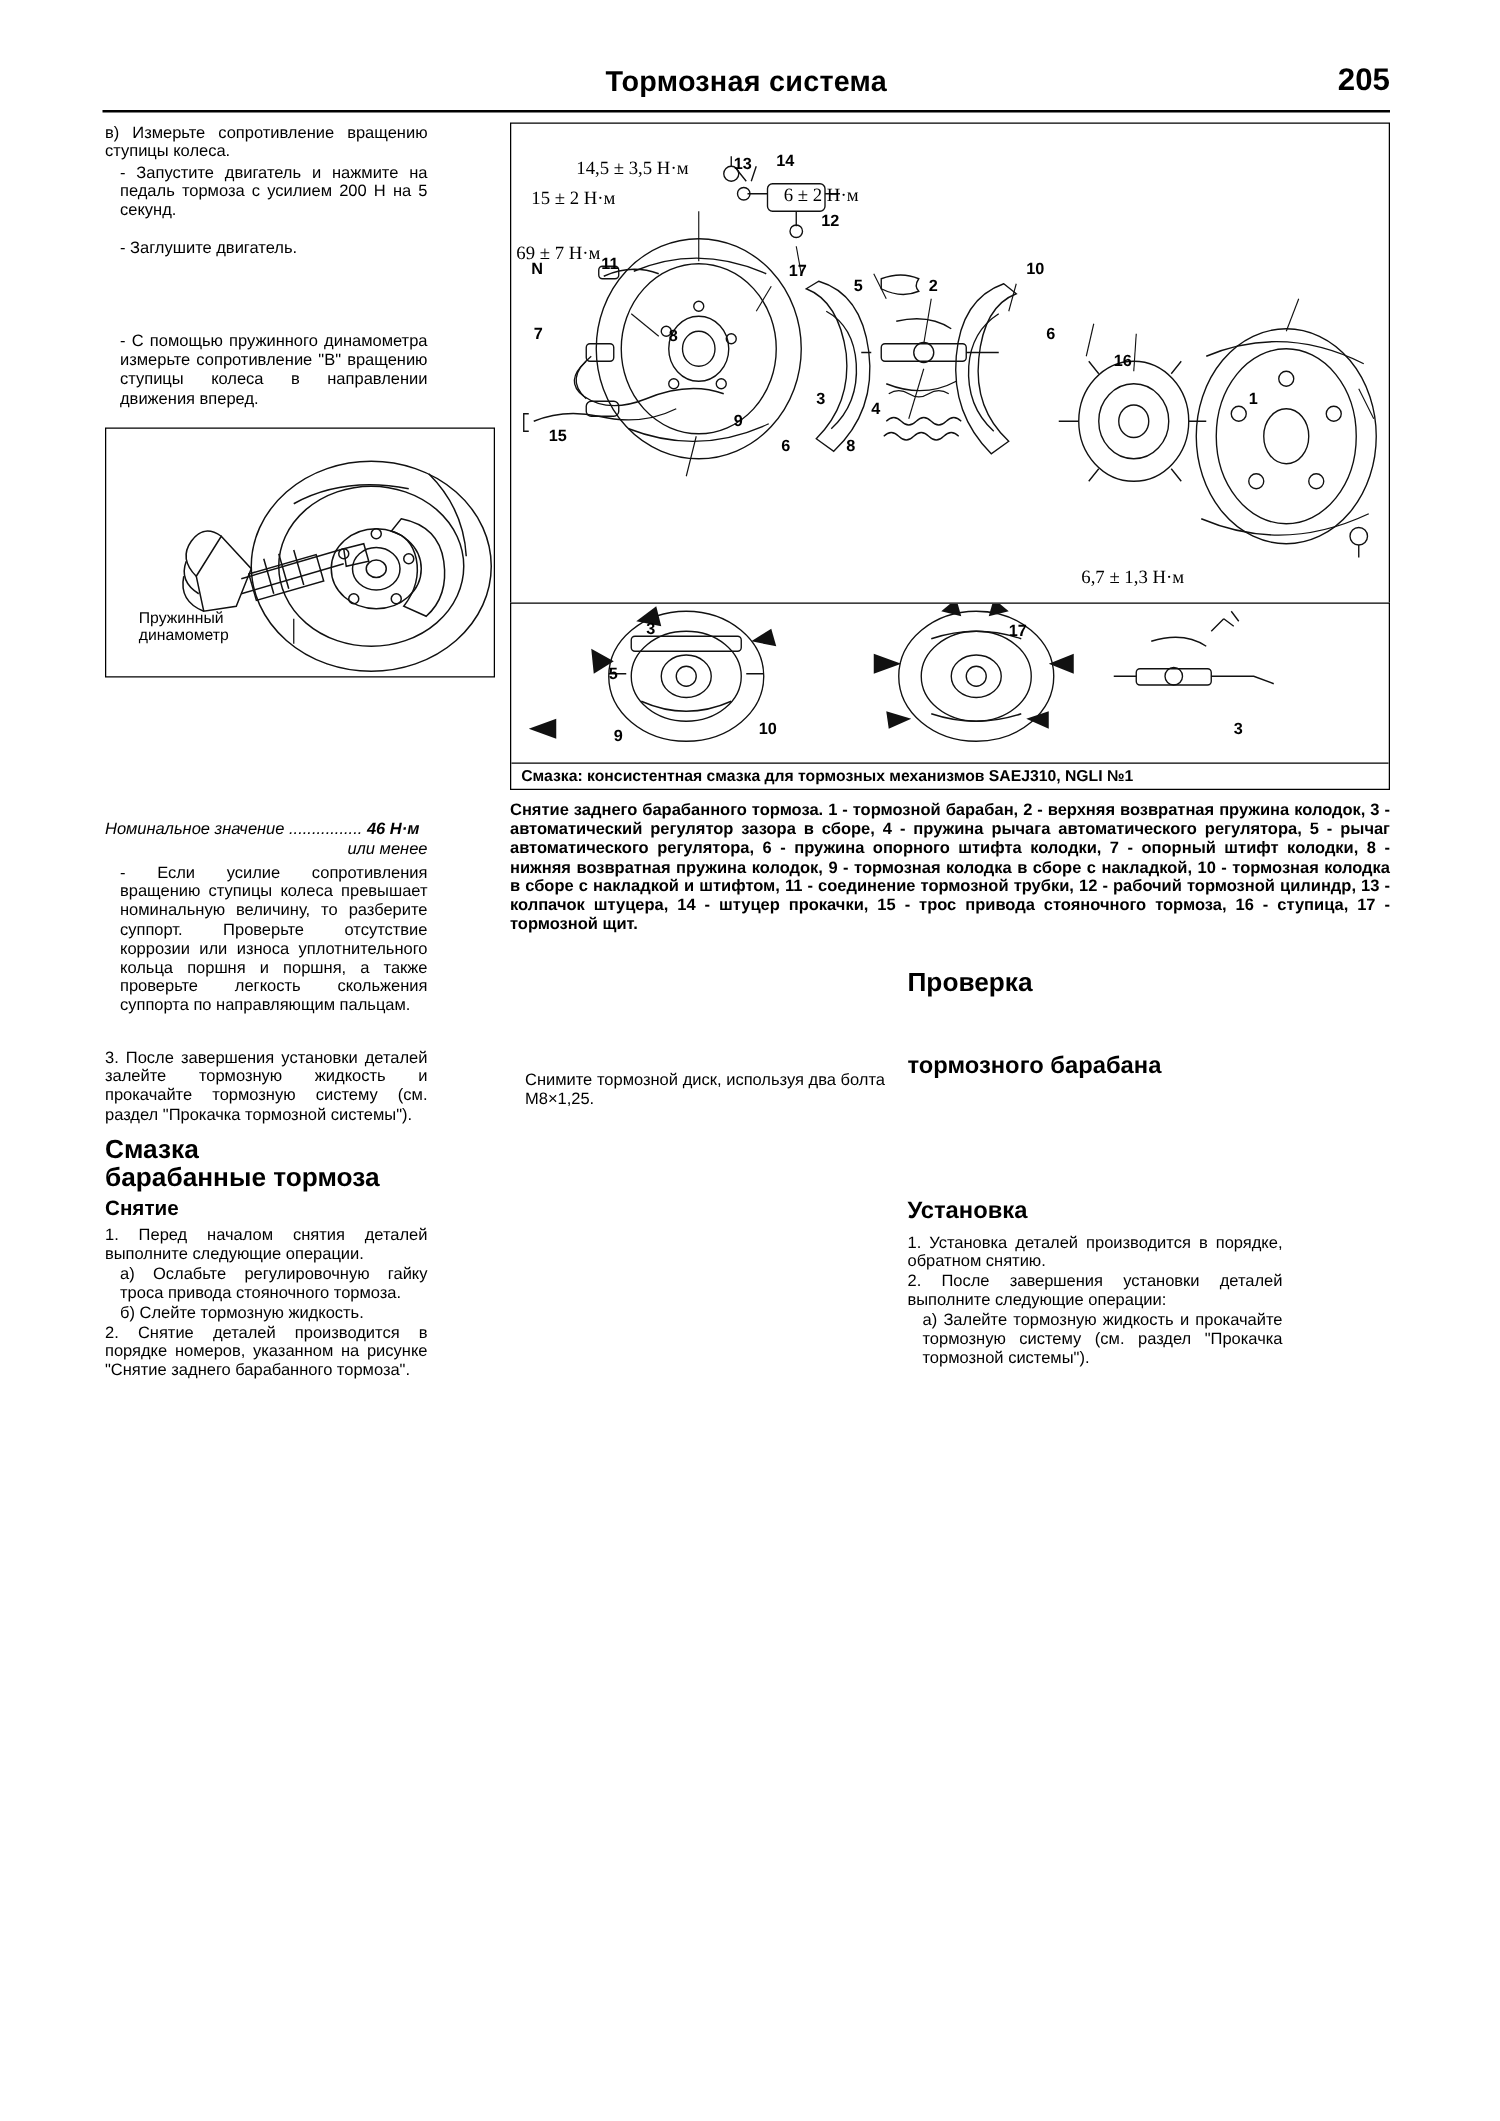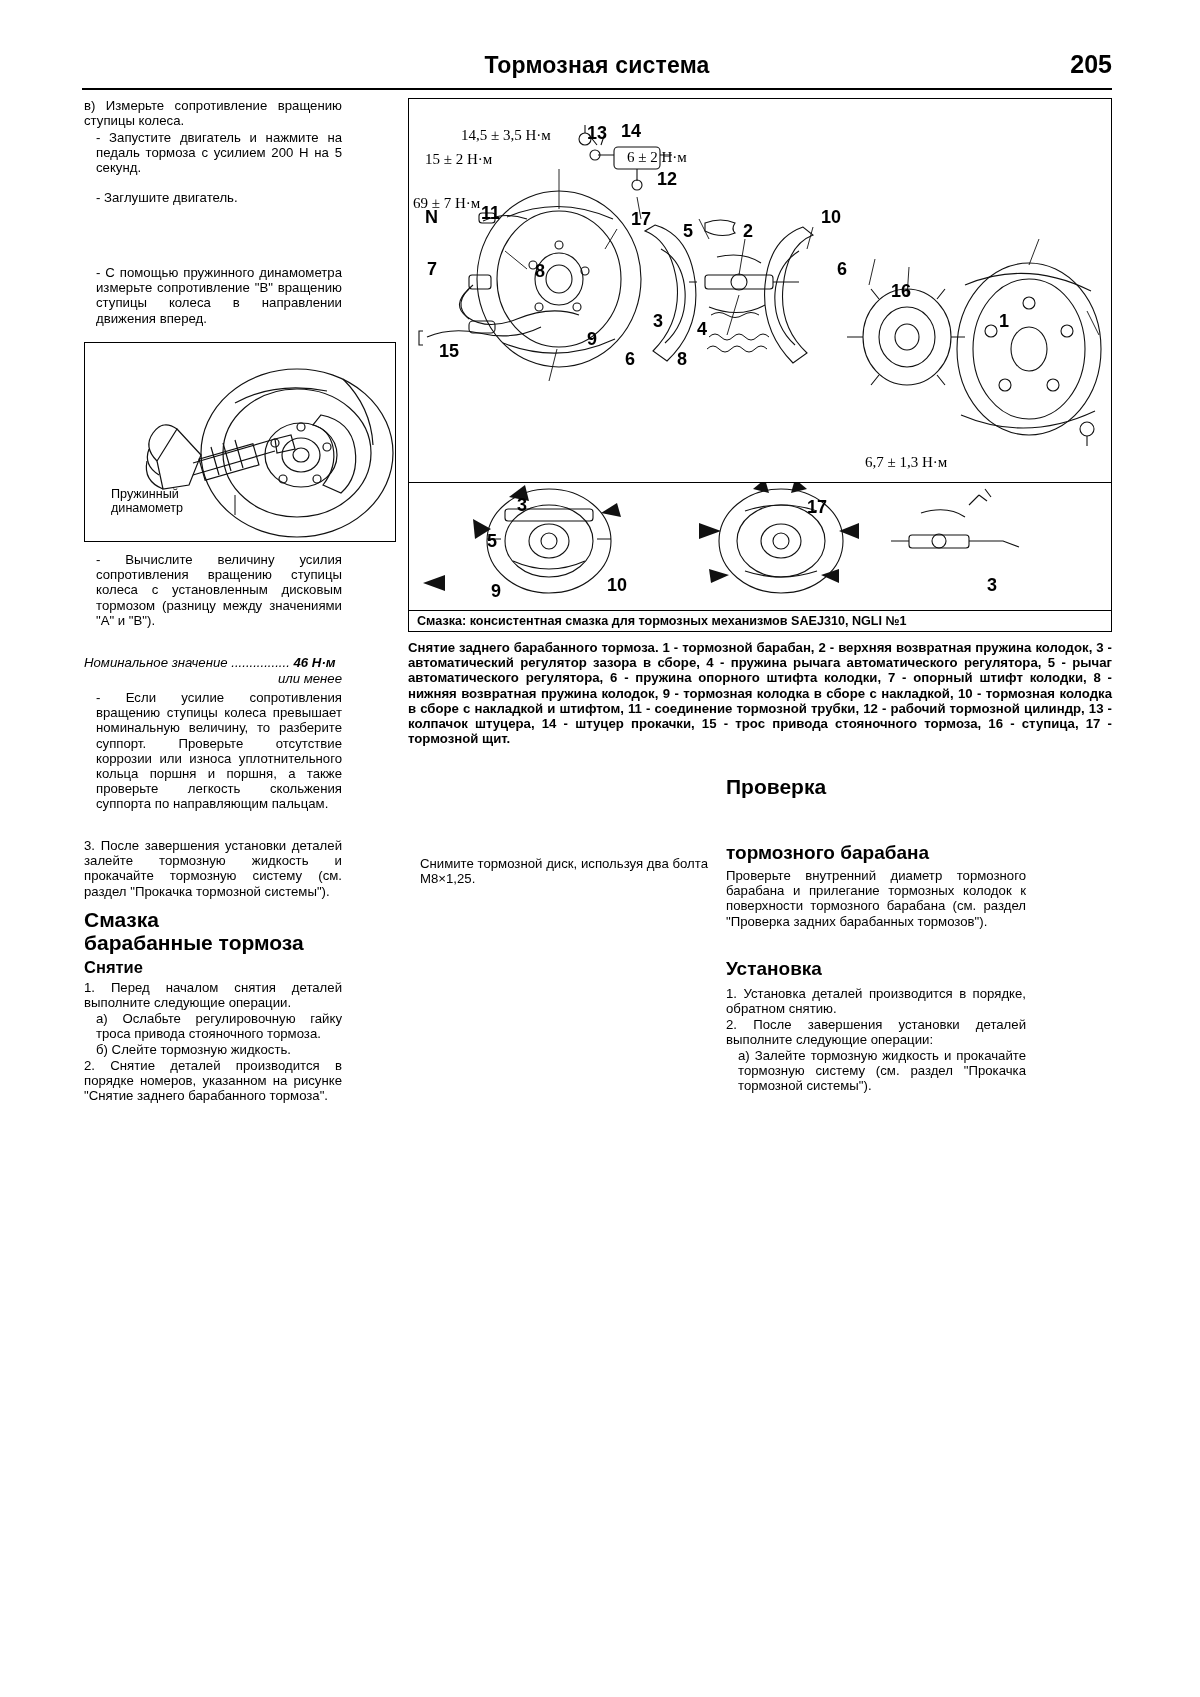--- a/index.html
+++ b/index.html
@@ -92,21 +92,21 @@
     font-weight: bold;
     text-align: justify;
   }
   .nm-label {
     position: absolute;
     font-size: 15px;
     font-family: Liberation Serif, serif;
   }
   .num-label {
     position: absolute;
-    font-size: 18px;
+    font-size: 13px;
     font-weight: bold;
   }
   .grease-bar {
     position: absolute;
     box-sizing: border-box;
     border-top: 1.6px solid #000;
     font-size: 12.6px;
     font-weight: bold;
     padding: 3px 8px;
   }
@@ -162,21 +162,20 @@
         <path d="M92 86 L116 112 L104 142 L78 146 L72 118 z"></path>
       </g>
       <g fill="none" stroke="#111" stroke-width="1">
         <path d="M150 152 L150 172"></path>
       </g>
     </svg>
     <div style="position:absolute; left:26px; top:144px; font-size:12.6px; line-height:14px; white-space:pre;">Пружинный
 динамометр</div>
   </div>
 
-  <div class="col-text" style="left:96px; top:552px; width:246px;">- Вычислите величину усилия сопротивления вращению ступицы колеса с установленным дисковым тормозом (разницу между значениями "А" и "В").</div>
 
   <div class="col-text ital" style="left:84px; top:655px; width:258px;">
     <span>Номинальное значение ................</span>
     <span class="bold">46 Н·м</span>
   </div>
   <div class="col-text ital" style="left:84px; top:671px; width:258px; text-align:right;">или менее</div>
 
   <div class="col-text" style="left:96px; top:690px; width:246px;">- Если усилие сопротивления вращению ступицы колеса превышает номинальную величину, то разберите суппорт. Проверьте отсутствие коррозии или износа уплотнительного кольца поршня и поршня, а также проверьте легкость скольжения суппорта по направляющим пальцам.</div>
 
   <div class="col-text" style="left:84px; top:838px; width:258px;">3. После завершения установки деталей залейте тормозную жидкость и прокачайте тормозную систему (см. раздел "Прокачка тормозной системы").</div>
@@ -360,20 +359,19 @@
     <div class="grease-bar" style="left:0; bottom:0; width:702px;">Смазка: консистентная смазка для тормозных механизмов  SAEJ310, NGLI №1</div>
   </div>
 
   <div class="cap" style="left:408px; top:640px; width:704px;">Снятие заднего барабанного тормоза. 1 - тормозной барабан, 2 - верхняя возвратная пружина колодок, 3 - автоматический регулятор зазора в сборе, 4 - пружина рычага автоматического регулятора, 5 - рычаг автоматического регулятора, 6 - пружина опорного штифта колодки, 7 - опорный штифт колодки, 8 - нижняя возвратная пружина колодок, 9 - тормозная колодка в сборе с накладкой, 10 - тормозная колодка в сборе с накладкой и штифтом, 11 - соединение тормозной трубки, 12 - рабочий тормозной цилиндр, 13 - колпачок штуцера, 14 - штуцер прокачки, 15 - трос привода стояночного тормоза, 16 - ступица, 17 - тормозной щит.</div>
 
   <div class="col-text" style="left:420px; top:856px; width:288px;">Снимите тормозной диск, используя два болта М8×1,25.</div>
 
 
   <div class="sub-head" style="position:absolute; left:726px; top:776px; width:300px; font-size:21px; line-height:22px;">Проверка</div>
   <div class="sub-head" style="position:absolute; left:726px; top:842px; width:340px; font-size:19px; line-height:22px;">тормозного барабана</div>
-  <div class="col-text" style="left:726px; top:868px; width:300px;">Проверьте внутренний диаметр тормозного барабана и прилегание тормозных колодок к поверхности тормозного барабана (см. раздел "Проверка задних барабанных тормозов").</div>
 
   <div class="sub-head" style="position:absolute; left:726px; top:958px; width:300px; font-size:19px; line-height:22px;">Установка</div>
   <div class="col-text" style="left:726px; top:986px; width:300px;">1. Установка деталей производится в порядке, обратном снятию.</div>
   <div class="col-text" style="left:726px; top:1017px; width:300px;">2. После завершения установки деталей выполните следующие операции:</div>
   <div class="col-text" style="left:738px; top:1048px; width:288px;">а) Залейте тормозную жидкость и прокачайте тормозную систему (см. раздел "Прокачка тормозной системы").</div>
 
 </div>
 
 </body></html>

